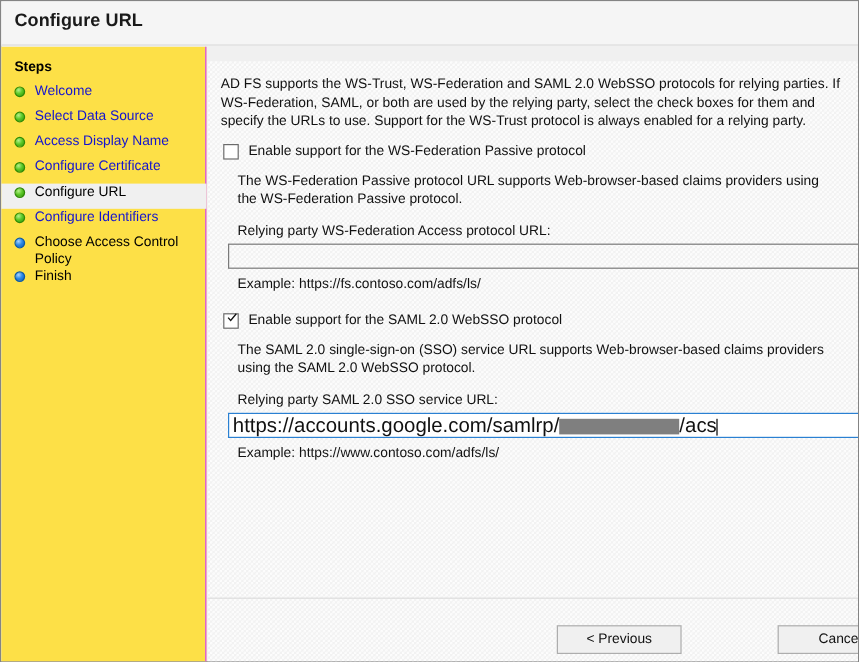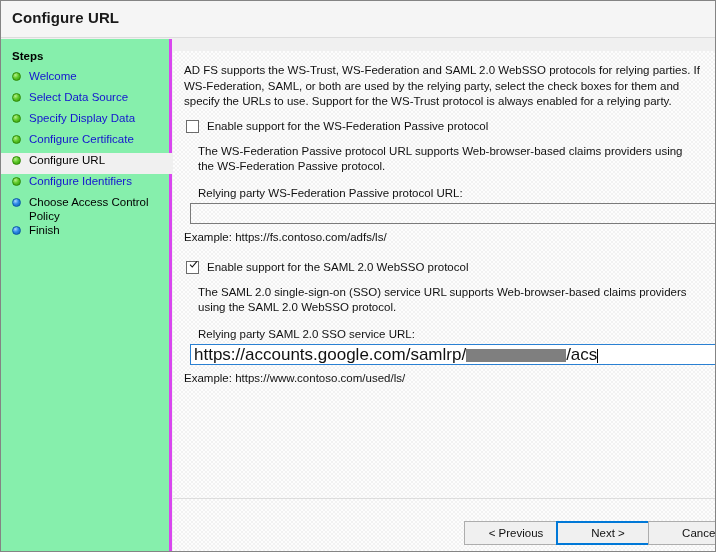--- a/index.html
+++ b/index.html
@@ -49,22 +49,22 @@
     letter-spacing: 0.1px;
   }
 
   
   #sidebar {
     position: absolute;
     left: 0;
     top: 38px;
     width: 171px;
     height: 513px;
-    background: #86efac;
-    border-right: 3px solid #d946ef;
+    background: #fde047;
+    border-right: 1px solid #d946ef;
     box-sizing: border-box;
   }
   #steps-heading {
     position: absolute;
     left: 11px;
     top: 11px;
     font-size: 11.5px;
     font-weight: bold;
     color: #000;
   }
@@ -217,20 +217,21 @@
   .caret {
     display: inline-block;
     width: 1px;
     height: 14px;
     background: #000;
     vertical-align: -3px;
     margin-left: 0px;
   }
   .example {
     margin-top: 7px;
+    margin-left: 14px;
     color: #111;
   }
 
   
   #footer-sep {
     position: absolute;
     left: 172px;
     top: 497px;
     width: 542px;
     height: 1px;
@@ -284,21 +285,21 @@
         <span class="label">Welcome</span>
       </div>
 
       <div class="step link">
         <span class="bullet done"></span>
         <span class="label">Select Data Source</span>
       </div>
 
       <div class="step link">
         <span class="bullet done"></span>
-        <span class="label">Specify Display Data</span>
+        <span class="label">Access Display Name</span>
       </div>
 
       <div class="step link">
         <span class="bullet done"></span>
         <span class="label">Configure Certificate</span>
       </div>
 
       <div class="step current">
         <span class="bullet done"></span>
         <span class="label">Configure URL</span>
@@ -326,46 +327,45 @@
   <div id="content">
 
     <div id="intro">AD FS supports the WS-Trust, WS-Federation and SAML 2.0 WebSSO protocols for relying parties.  If WS-Federation, SAML, or both are used by the relying party, select the check boxes for them and specify the URLs to use.  Support for the WS-Trust protocol is always enabled for a relying party.</div>
 
     <div class="section" id="section-wsfed">
       <div class="cbrow">
         <span class="checkbox"></span>
         <span class="cblabel">Enable support for the WS-Federation Passive protocol</span>
       </div>
       <div class="helptext">The WS-Federation Passive protocol URL supports Web-browser-based claims providers using the WS-Federation Passive protocol.</div>
-      <div class="fieldlabel">Relying party WS-Federation Passive protocol URL:</div>
+      <div class="fieldlabel">Relying party WS-Federation Access protocol URL:</div>
       <div class="textfield disabled">
         <span class="value"></span>
       </div>
       <div class="example">Example: https://fs.contoso.com/adfs/ls/</div>
     </div>
 
     <div class="section" id="section-saml">
       <div class="cbrow">
         <span class="checkbox">
           <svg class="tick" viewBox="0 0 10 10">
             <polyline points="1.2,5.2 3.6,7.8 8.8,1.6" fill="none" stroke="#111" stroke-width="1.2"></polyline>
           </svg>
         </span>
         <span class="cblabel">Enable support for the SAML 2.0 WebSSO protocol</span>
       </div>
       <div class="helptext">The SAML 2.0 single-sign-on (SSO) service URL supports Web-browser-based claims providers using the SAML 2.0 WebSSO protocol.</div>
       <div class="fieldlabel">Relying party SAML 2.0 SSO service URL:</div>
       <div class="textfield focused">
         <span class="value">https://accounts.google.com/samlrp/</span><span class="redaction"></span><span class="value">/acs</span><span class="caret"></span>
       </div>
-      <div class="example">Example: https://www.contoso.com/used/ls/</div>
+      <div class="example">Example: https://www.contoso.com/adfs/ls/</div>
     </div>
 
   </div>
 
   <div id="footer-sep"></div>
   <div id="footer">
     <button class="btn" id="btn-previous">&lt; Previous</button>
-    <button class="btn" id="btn-next">Next &gt;</button>
     <button class="btn" id="btn-cancel">Cancel</button>
   </div>
 
 </div>
 
 </body></html>

